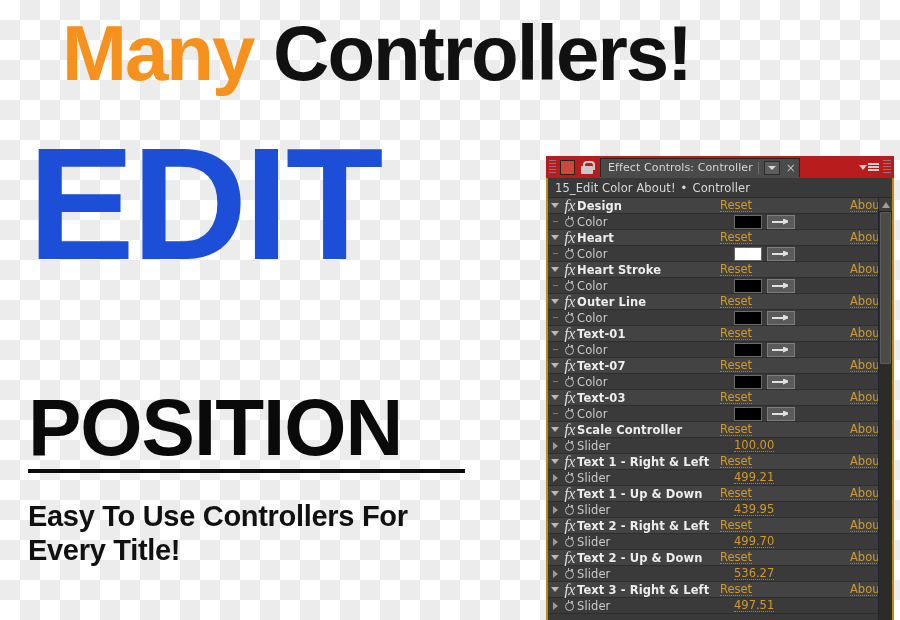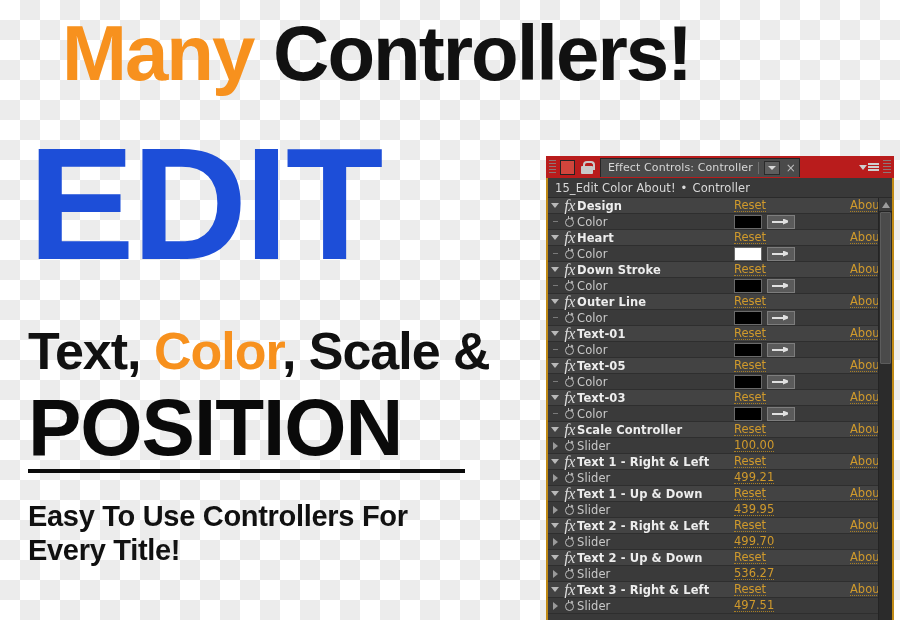--- a/index.html
+++ b/index.html
@@ -196,21 +196,21 @@
     transform:rotate(40deg);
   }
 
   .row-name{
     font-size:11.5px;color:#e4e4e4;white-space:nowrap;letter-spacing:0.1px;
   }
   .row.effect .row-name{font-weight:bold;color:#ededed;}
   .row.prop .row-name{color:#c9c9c9;font-weight:normal;}
 
   .reset-link{
-    position:absolute;left:186px;font-size:11.5px;color:#D09A2C;
+    position:absolute;left:172px;font-size:11.5px;color:#D09A2C;
     border-bottom:1px dotted #A97F22;line-height:12px;cursor:pointer;
   }
   .about-link{
     position:absolute;left:302px;font-size:11.5px;color:#D09A2C;
     border-bottom:1px dotted #A97F22;line-height:12px;cursor:pointer;
   }
   .value-link{
     position:absolute;left:186px;font-size:11.5px;color:#D09A2C;
     border-bottom:1px dotted #A97F22;line-height:12px;cursor:pointer;
   }
@@ -252,21 +252,20 @@
 </style>
 </head>
 <body>
 
 <div class="promo">
 
   <div class="line-many"><span class="hl">Many</span><span> Controllers!</span></div>
 
   <div class="line-edit">EDIT</div>
 
-  <div class="line-text"><span>Text, </span><span class="hl">Color</span><span>, Scale &amp;</span></div>
 
   <div class="line-position">POSITION</div>
 
   <div class="rule"></div>
 
   <div class="line-sub">Easy To Use Controllers For Every Title!</div>
 </div>
 
 <div class="ec-panel">
 
@@ -349,21 +348,21 @@
             <span class="swatch-group">
               <span class="swatch" style="background: rgb(255, 255, 255);"></span>
               <span class="eyedropper"></span>
             </span>
           </div>
           <div class="row effect">
             <span class="tw">
               <i class="down"></i>
             </span>
             <span class="fx-icon">fx</span>
-            <span class="row-name">Down Stroke</span>
+            <span class="row-name">Heart Stroke</span>
             <span class="reset-link">Reset</span>
             <span class="about-link">About...</span>
           </div>
           <div class="row prop">
             <span class="tw">
               <i class="dash"></i>
             </span>
             <span class="stopwatch">
               <span class="stem"></span>
               <span class="nub"></span>
@@ -421,21 +420,21 @@
             <span class="swatch-group">
               <span class="swatch" style="background: rgb(0, 0, 0);"></span>
               <span class="eyedropper"></span>
             </span>
           </div>
           <div class="row effect">
             <span class="tw">
               <i class="down"></i>
             </span>
             <span class="fx-icon">fx</span>
-            <span class="row-name">Text-05</span>
+            <span class="row-name">Text-07</span>
             <span class="reset-link">Reset</span>
             <span class="about-link">About...</span>
           </div>
           <div class="row prop">
             <span class="tw">
               <i class="dash"></i>
             </span>
             <span class="stopwatch">
               <span class="stem"></span>
               <span class="nub"></span>

